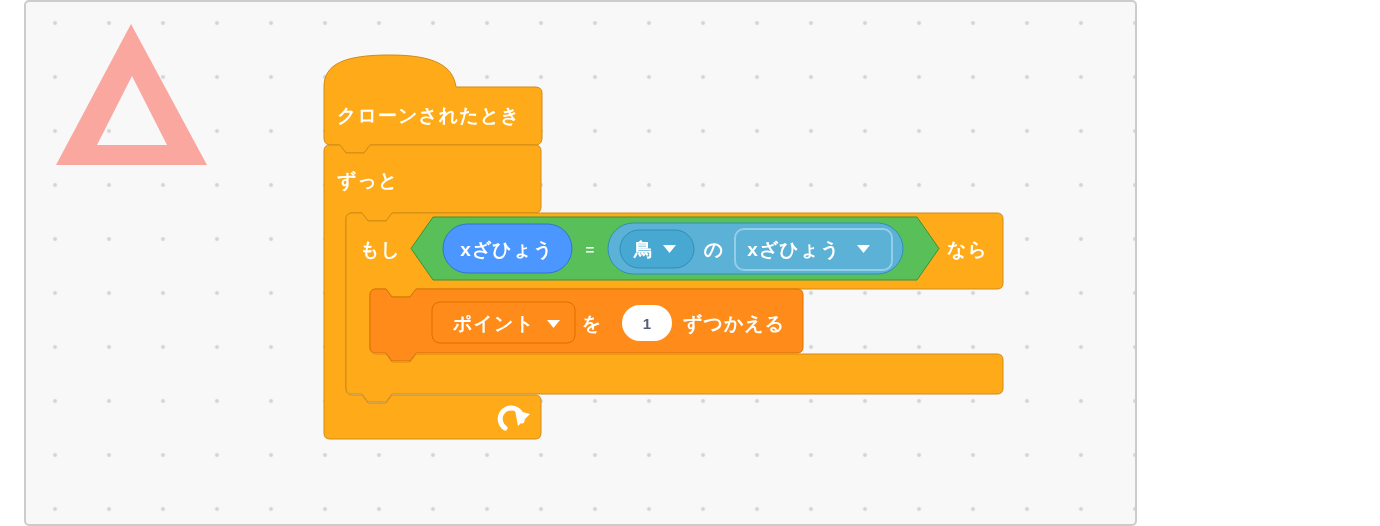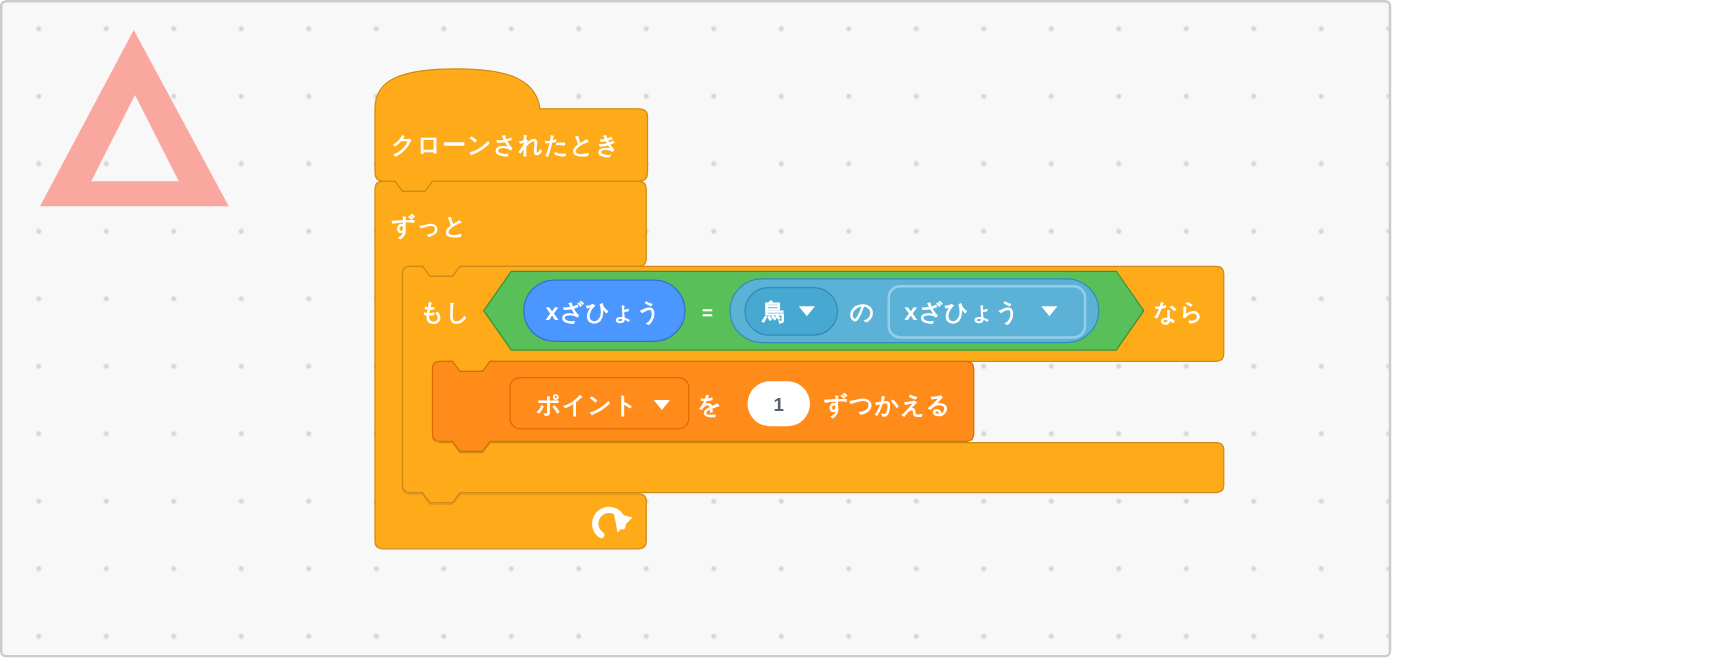--- a/index.html
+++ b/index.html
@@ -7,20 +7,21 @@
     position:relative;
     width:1113px;height:526px;
     box-sizing:border-box;
     border:2px solid #cccccc;
     border-radius:5px;
     background-color:#F8F8F8;
     background-image:radial-gradient(circle at 29px 21px, #d6d6d6 1.3px, rgba(214,214,214,.45) 2px, transparent 2.7px);
     background-size:54px 54px;
     overflow:hidden;
     font-family:"Liberation Sans","DejaVu Sans",sans-serif;
+    margin-left:24px;
   }
   svg{position:absolute;left:0;top:0;}
   text{
     font-family:"Liberation Sans","DejaVu Sans",sans-serif;
     font-weight:bold;
     fill:#ffffff;
   }
   .blk-label{font-size:19px;letter-spacing:1px;}
   .small-label{font-size:15px;}
   .input-num{font-size:15px;fill:#575E75;}

